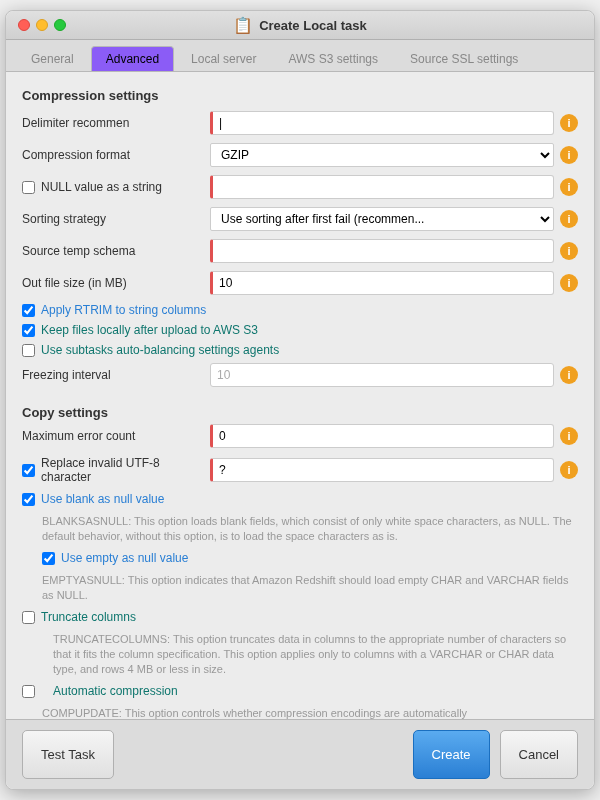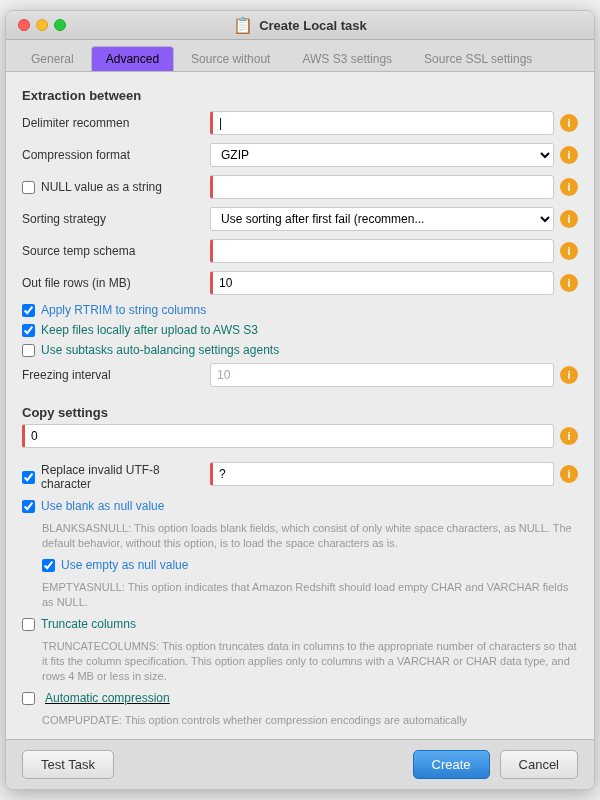--- a/index.html
+++ b/index.html
@@ -185,21 +185,21 @@
     .footer {
       padding: 10px 16px;
       background: #dcdcdc;
       border-top: 1px solid #b8b8b8;
       display: flex;
       justify-content: space-between;
       align-items: center;
       border-radius: 0 0 8px 8px;
     }
     .btn {
-      padding: 6px 18px;
+      padding: 16px 18px;
       border-radius: 5px;
       font-size: 13px;
       cursor: pointer;
       border: 1px solid #b0b0b0;
     }
     .btn-default {
       background: linear-gradient(to bottom, #f5f5f5, #e0e0e0);
       color: #333;
     }
     .btn-primary {
@@ -229,28 +229,28 @@
     </div>
     <div class="title-bar-title">
       <span class="title-icon">📋</span>
       <span>Create Local task</span>
     </div>
   </div>
 
   <div class="tab-bar">
     <div class="tab inactive">General</div>
     <div class="tab active">Advanced</div>
-    <div class="tab inactive">Source without</div>
+    <div class="tab inactive">Local server</div>
     <div class="tab inactive">AWS S3 settings</div>
     <div class="tab inactive">Source SSL settings</div>
   </div>
 
   <div class="content">
 
-    <div class="section-header">Extraction between</div>
+    <div class="section-header">Compression settings</div>
 
     <div class="form-row">
       <div class="form-label">Delimiter recommen</div>
       <div class="form-control-wrap">
         <input type="text" class="text-input" value="|" style="">
         <div class="info-icon">i</div>
       </div>
     </div>
 
     <div class="form-row">
@@ -292,21 +292,21 @@
 
     <div class="form-row">
       <div class="form-label">Source temp schema</div>
       <div class="form-control-wrap">
         <input type="text" class="text-input" value="" style="">
         <div class="info-icon">i</div>
       </div>
     </div>
 
     <div class="form-row">
-      <div class="form-label">Out file rows (in MB)</div>
+      <div class="form-label">Out file size (in MB)</div>
       <div class="form-control-wrap">
         <input type="text" class="text-input" value="10" style="">
         <div class="info-icon">i</div>
       </div>
     </div>
 
     <div class="checkbox-row">
       <input type="checkbox" checked="" style="">
       <span class="checkbox-label checked-blue">Apply RTRIM to string columns</span>
     </div>
@@ -325,29 +325,30 @@
       <div class="form-label">Freezing interval</div>
       <div class="form-control-wrap">
         <input type="text" class="text-input frozen-input" value="10" style="color: rgb(170, 170, 170);">
         <div class="info-icon">i</div>
       </div>
     </div>
 
     <div class="section-header divider-section">Copy settings</div>
 
     <div class="form-row">
+      <div class="form-label">Maximum error count</div>
       <div class="form-control-wrap">
         <input type="text" class="text-input" value="0" style="">
         <div class="info-icon">i</div>
       </div>
     </div>
 
     <div class="form-row">
       <div class="form-label">
-        <div style="display:flex;align-items:center;gap:6px;margin-top:7px;">
+        <div style="display:flex;align-items:center;gap:6px;">
           <input type="checkbox" checked="" style="">
           <span>Replace invalid UTF-8 character</span>
         </div>
       </div>
       <div class="form-control-wrap">
         <input type="text" class="text-input" value="?" style="">
         <div class="info-icon">i</div>
       </div>
     </div>
 
@@ -369,27 +370,27 @@
       <div class="checkbox-desc" style="margin-left:20px;">
         <span>EMPTYASNULL: This option indicates that Amazon Redshift should load empty CHAR and VARCHAR fields as NULL.</span>
       </div>
     </div>
 
     <div class="checkbox-row" style="flex-direction:column;align-items:flex-start;margin-top:4px;">
       <div style="display:flex;align-items:center;gap:6px;">
         <input type="checkbox" style="">
         <span class="checkbox-label">Truncate columns</span>
       </div>
-      <div class="checkbox-desc" style="margin-left:20px;">
+      <div class="checkbox-desc" style="margin-left:31px;">
         <span>TRUNCATECOLUMNS: This option truncates data in columns to the appropriate number of characters so that it fits the column specification. This option applies only to columns with a VARCHAR or CHAR data type, and rows 4 MB or less in size.</span>
       </div>
     </div>
 
     <div class="checkbox-row" style="flex-direction:column;align-items:flex-start;margin-top:4px;">
-      <div style="display:flex;align-items:center;gap:10px;text-decoration:underline;">
+      <div style="display:flex;align-items:center;gap:18px;">
         <input type="checkbox" style="">
         <span class="checkbox-label">Automatic compression</span>
       </div>
       <div class="checkbox-desc" style="margin-left:20px;">
         <span>COMPUPDATE: This option controls whether compression encodings are automatically</span>
       </div>
     </div>
 
   </div>
 

